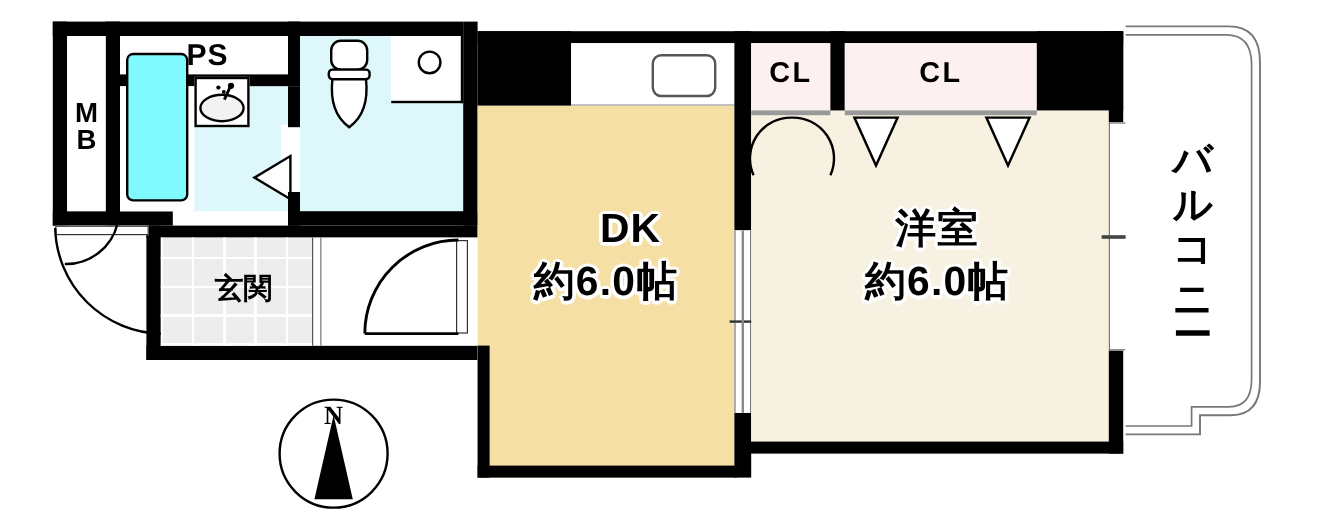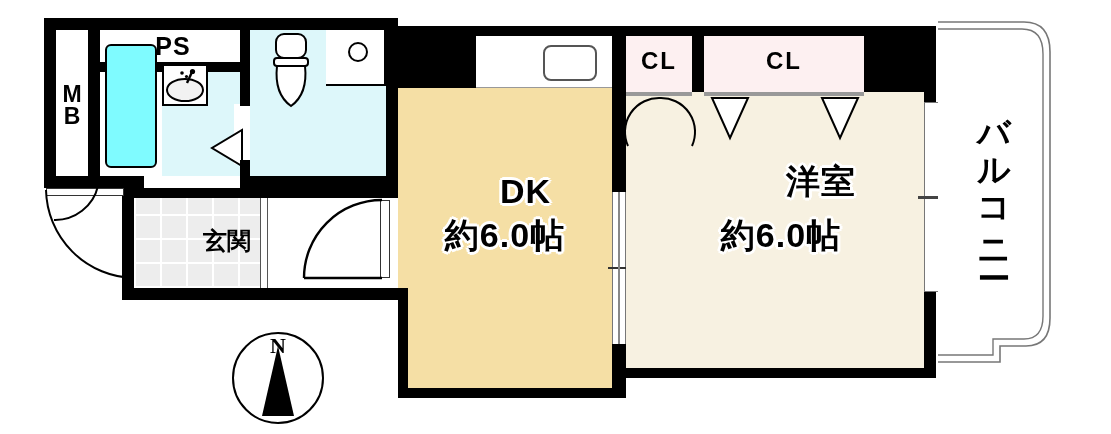--- a/index.html
+++ b/index.html
@@ -129,21 +129,21 @@
 
   <div class="abs wall" style="left:122px; top:188px; width:276px; height:10px;"></div>
   <div class="abs wall" style="left:122px; top:188px; width:12px; height:112px;"></div>
   <div class="abs wall" style="left:122px; top:288px; width:276px; height:12px;"></div>
 
   <div class="abs fill-gry" style="left:134px; top:198px; width:126px; height:90px;
               background-image:
                 repeating-linear-gradient(0deg,  #ffffff 0 2px, transparent 2px 24px),
                 repeating-linear-gradient(90deg, #ffffff 0 2px, transparent 2px 26px);
               background-color:#ededed;"></div>
-  <div class="abs lbl lbl-sm" style="left:134px; top:228px; width:138px;padding-left:24px;">玄関</div>
+  <div class="abs lbl lbl-sm" style="left:134px; top:228px; width:138px;">玄関</div>
 
   <div class="abs thinline" style="left:260px; top:198px; width:8px; height:90px; border-width:0 1px; background:#fff;"></div>
 
   <div class="abs fill-wht" style="left:268px; top:198px; width:130px; height:90px;"></div>
 
   <div class="abs fill-wht" style="left:46px; top:188px; width:78px; height:8px; border:1px solid #333; box-sizing:border-box;"></div>
   <svg class="abs" style="left:44px; top:190px;" width="92" height="100" viewBox="0 0 92 100">
     <path d="M2 0 A 90 90 0 0 0 90 88" fill="none" stroke="#000" stroke-width="2"></path>
   </svg>
   <svg class="abs" style="left:52px; top:186px;" width="50" height="36" viewBox="0 0 50 36">
@@ -194,21 +194,21 @@
 
   <div class="abs fill-cl" style="left:704px; top:36px; width:160px; height:56px;"></div>
   <div class="abs lbl lbl-cl" style="left:704px; top:48px; width:160px;">CL</div>
   <div class="abs wall" style="left:864px; top:26px; width:72px; height:66px;"></div>
   <div class="abs" style="left:704px; top:92px; width:160px; height:4px; background:#999;"></div>
   <svg class="abs" style="left:704px; top:96px;" width="162" height="44" viewBox="0 0 162 44">
     <polygon points="8,2 44,2 26,42" fill="#ffffff" stroke="#000" stroke-width="2"></polygon>
     <polygon points="118,2 154,2 136,42" fill="#ffffff" stroke="#000" stroke-width="2"></polygon>
   </svg>
 
-  <div class="abs lbl lbl-room" style="left:626px; top:164px; width:310px;margin-left:40px;">洋室</div>
+  <div class="abs lbl lbl-room" style="left:626px; top:174px; width:310px;">洋室</div>
   <div class="abs lbl lbl-room" style="left:626px; top:218px; width:310px;">約6.0帖</div>
 
   <div class="abs wall" style="left:614px; top:368px; width:322px; height:10px;"></div>
 
   <div class="abs wall" style="left:924px; top:26px; width:12px; height:76px;"></div>
   <div class="abs wall" style="left:924px; top:292px; width:12px; height:86px;"></div>
   <div class="abs fill-wht" style="left:924px; top:102px; width:14px; height:190px; border-top:1px solid #777; border-bottom:1px solid #777; border-left:1px solid #777; box-sizing:border-box;"></div>
   <div class="abs" style="left:918px; top:196px; width:26px; height:3px; background:#444;"></div>
 
   <div class="abs" style="left:938px; top:18px; width:116px; height:348px;">

